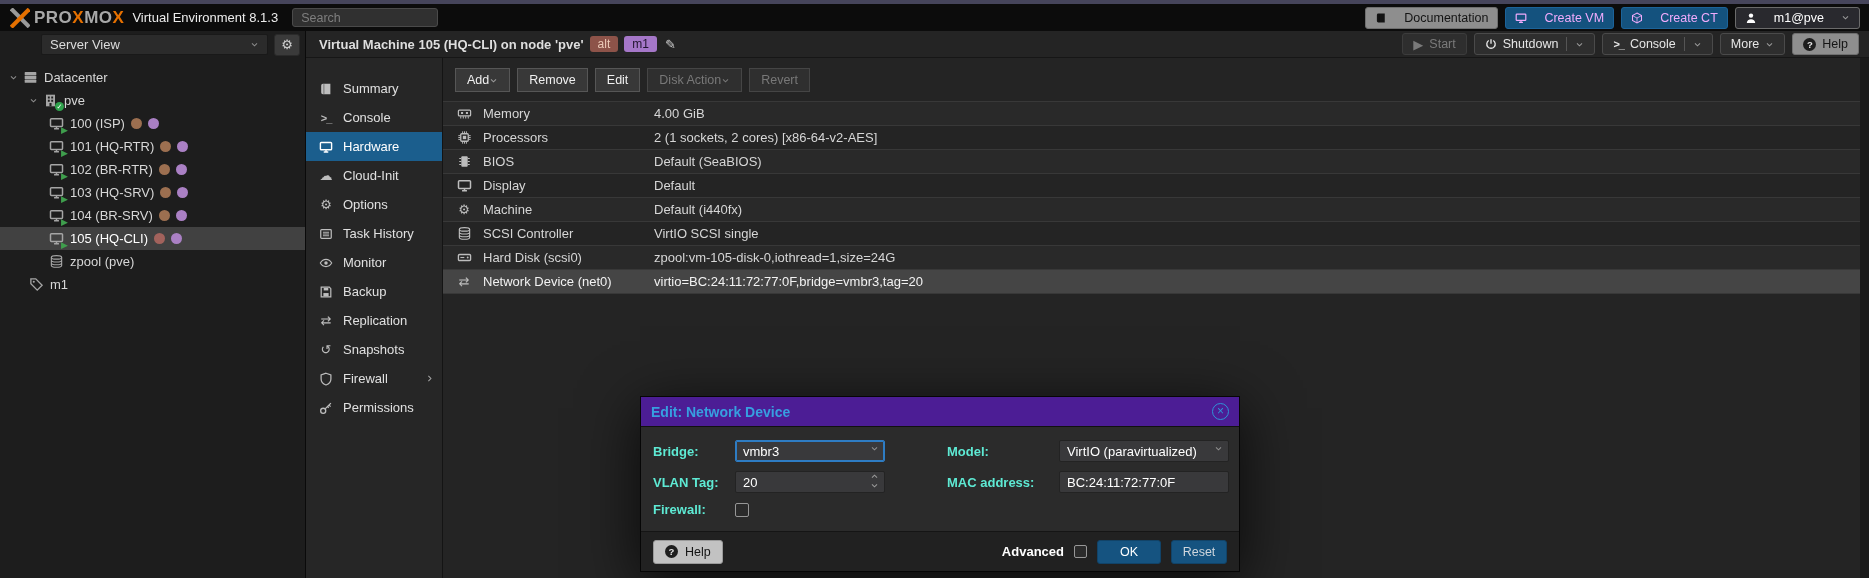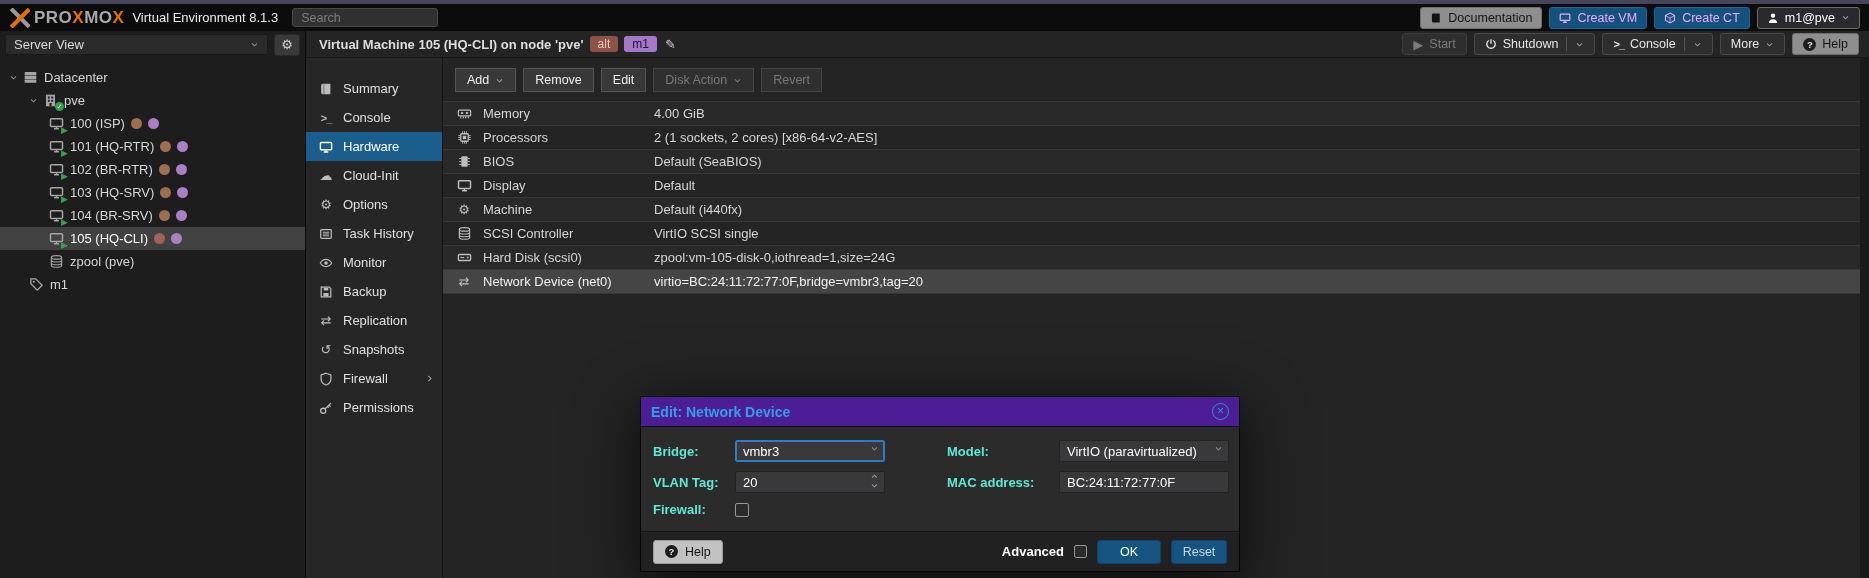--- a/index.html
+++ b/index.html
@@ -12,30 +12,30 @@
   .topbar{height:27px;background:#0c0c0c;display:flex;align-items:center;}
   .logo{display:flex;align-items:center;margin-left:10px;}
   .logo-word{font-weight:700;font-size:17px;letter-spacing:.5px;color:#a8a8a8;margin-left:4px;}
   .logo-word .orx{color:#e57000;}
   .version{color:#ececec;font-size:13px;margin-left:8px;}
   .search{margin-left:14px;width:146px;height:19px;background:#303030;border:1px solid #4a4a4a;
           border-radius:3px;color:#e8e8e8;font-size:12.5px;padding:8px 8px;outline:none;
           font-family:"Liberation Sans",sans-serif;}
   .search::placeholder{color:#7e7e7e;}
   .top-actions{margin-left:auto;margin-right:9px;display:flex;gap:7px;align-items:center;}
-  .btn{display:inline-flex;align-items:center;gap:6px;height:22px;padding:0 9px;border-radius:3px;
+  .btn{display:inline-flex;align-items:center;gap:17px;height:22px;padding:0 9px;border-radius:3px;
        font-size:12.5px;border:1px solid transparent;cursor:pointer;font-family:inherit;}
   .btn-gray{background:#8e8e8e;border-color:#6f6f6f;color:#141414;}
   .btn-blue{background:#14527e;border-color:#1c6399;color:#f0abfc;}
   .btn-user{background:#29292e;border-color:#6b6b6b;color:#fff;}
 
   
   .main{display:flex;height:547px;}
   .tree-panel{width:306px;background:#1d1d1d;border-right:1px solid #0a0a0a;flex:none;}
-  .tree-head{height:27px;display:flex;align-items:center;padding:0 5px;}
+  .tree-head{height:27px;display:flex;align-items:center;padding:0 5px;margin-left:36px;}
   .view-select{flex:1;height:21px;background:#2b2b2b;border:1px solid #191919;border-radius:2px;
                display:flex;align-items:center;padding:0 8px;color:#dcdcdc;cursor:pointer;}
   .view-select .vs-chev{margin-left:auto;color:#8b8b8b;}
   .gearbtn{width:26px;height:22px;margin-left:6px;background:#3a3a3a;border:1px solid #2a2a2a;border-radius:3px;
            color:#d0d0d0;display:flex;align-items:center;justify-content:center;font-size:13px;cursor:pointer;}
   .tree{padding-top:8px;}
   .trow{height:23px;display:flex;align-items:center;color:#d7d7d7;cursor:pointer;white-space:nowrap;}
   .trow.sel{background:#414141;color:#fff;}
   .lvl0{padding-left:6px;}.lvl1{padding-left:26px;}.lvl2{padding-left:46px;}
   .tw{width:14px;display:flex;justify-content:center;color:#8d8d8d;}
@@ -68,21 +68,21 @@
   .content-body{flex:1;display:flex;position:relative;min-height:0;}
   .vm-menu{width:137px;background:#262626;border-right:1px solid #141414;padding-top:16px;flex:none;}
   .mitem{height:29px;display:flex;align-items:center;gap:9px;padding-left:12px;color:#e0e0e0;cursor:pointer;}
   .mitem.active{background:#1b5e8d;color:#fff;}
   .micon{width:16px;display:flex;justify-content:center;color:#bdbdbd;font-size:13px;}
   .mitem.active .micon{color:#fff;}
   .subarrow{margin-left:auto;margin-right:8px;color:#a8a8a8;}
 
   .hw{flex:1;display:flex;flex-direction:column;min-width:0;background:#242424;}
   .hw-toolbar{padding:10px 0 9px 12px;display:flex;gap:7px;}
-  .tbtn{display:inline-flex;align-items:center;gap:6px;height:24px;padding:0 11px;border-radius:0;
+  .tbtn{display:inline-flex;align-items:center;gap:0;height:24px;padding:0 11px;border-radius:0;
         background:#383838;border:1px solid #565656;color:#f0f0f0;font-size:12.5px;cursor:pointer;font-family:inherit;}
   .tbtn.disabled{color:#787878;border-color:#454545;background:#2f2f2f;cursor:default;}
   .hw-table{border-top:1px solid #383838;}
   .hrow{height:24px;display:flex;align-items:center;border-bottom:1px solid #383838;cursor:pointer;}
   .hrow:nth-child(odd){background:#292929;}
   .hrow:nth-child(even){background:#242424;}
   .hrow.sel{background:#454545;color:#f2f2f2;}
   .hicon{width:18px;margin:0 10px 0 12px;display:flex;justify-content:center;color:#bdbdbd;font-size:13px;}
   .hlabel{width:171px;color:#d6d6d6;}
   .hrow.sel .hlabel,.hrow.sel .hvalue{color:#f2f2f2;}

